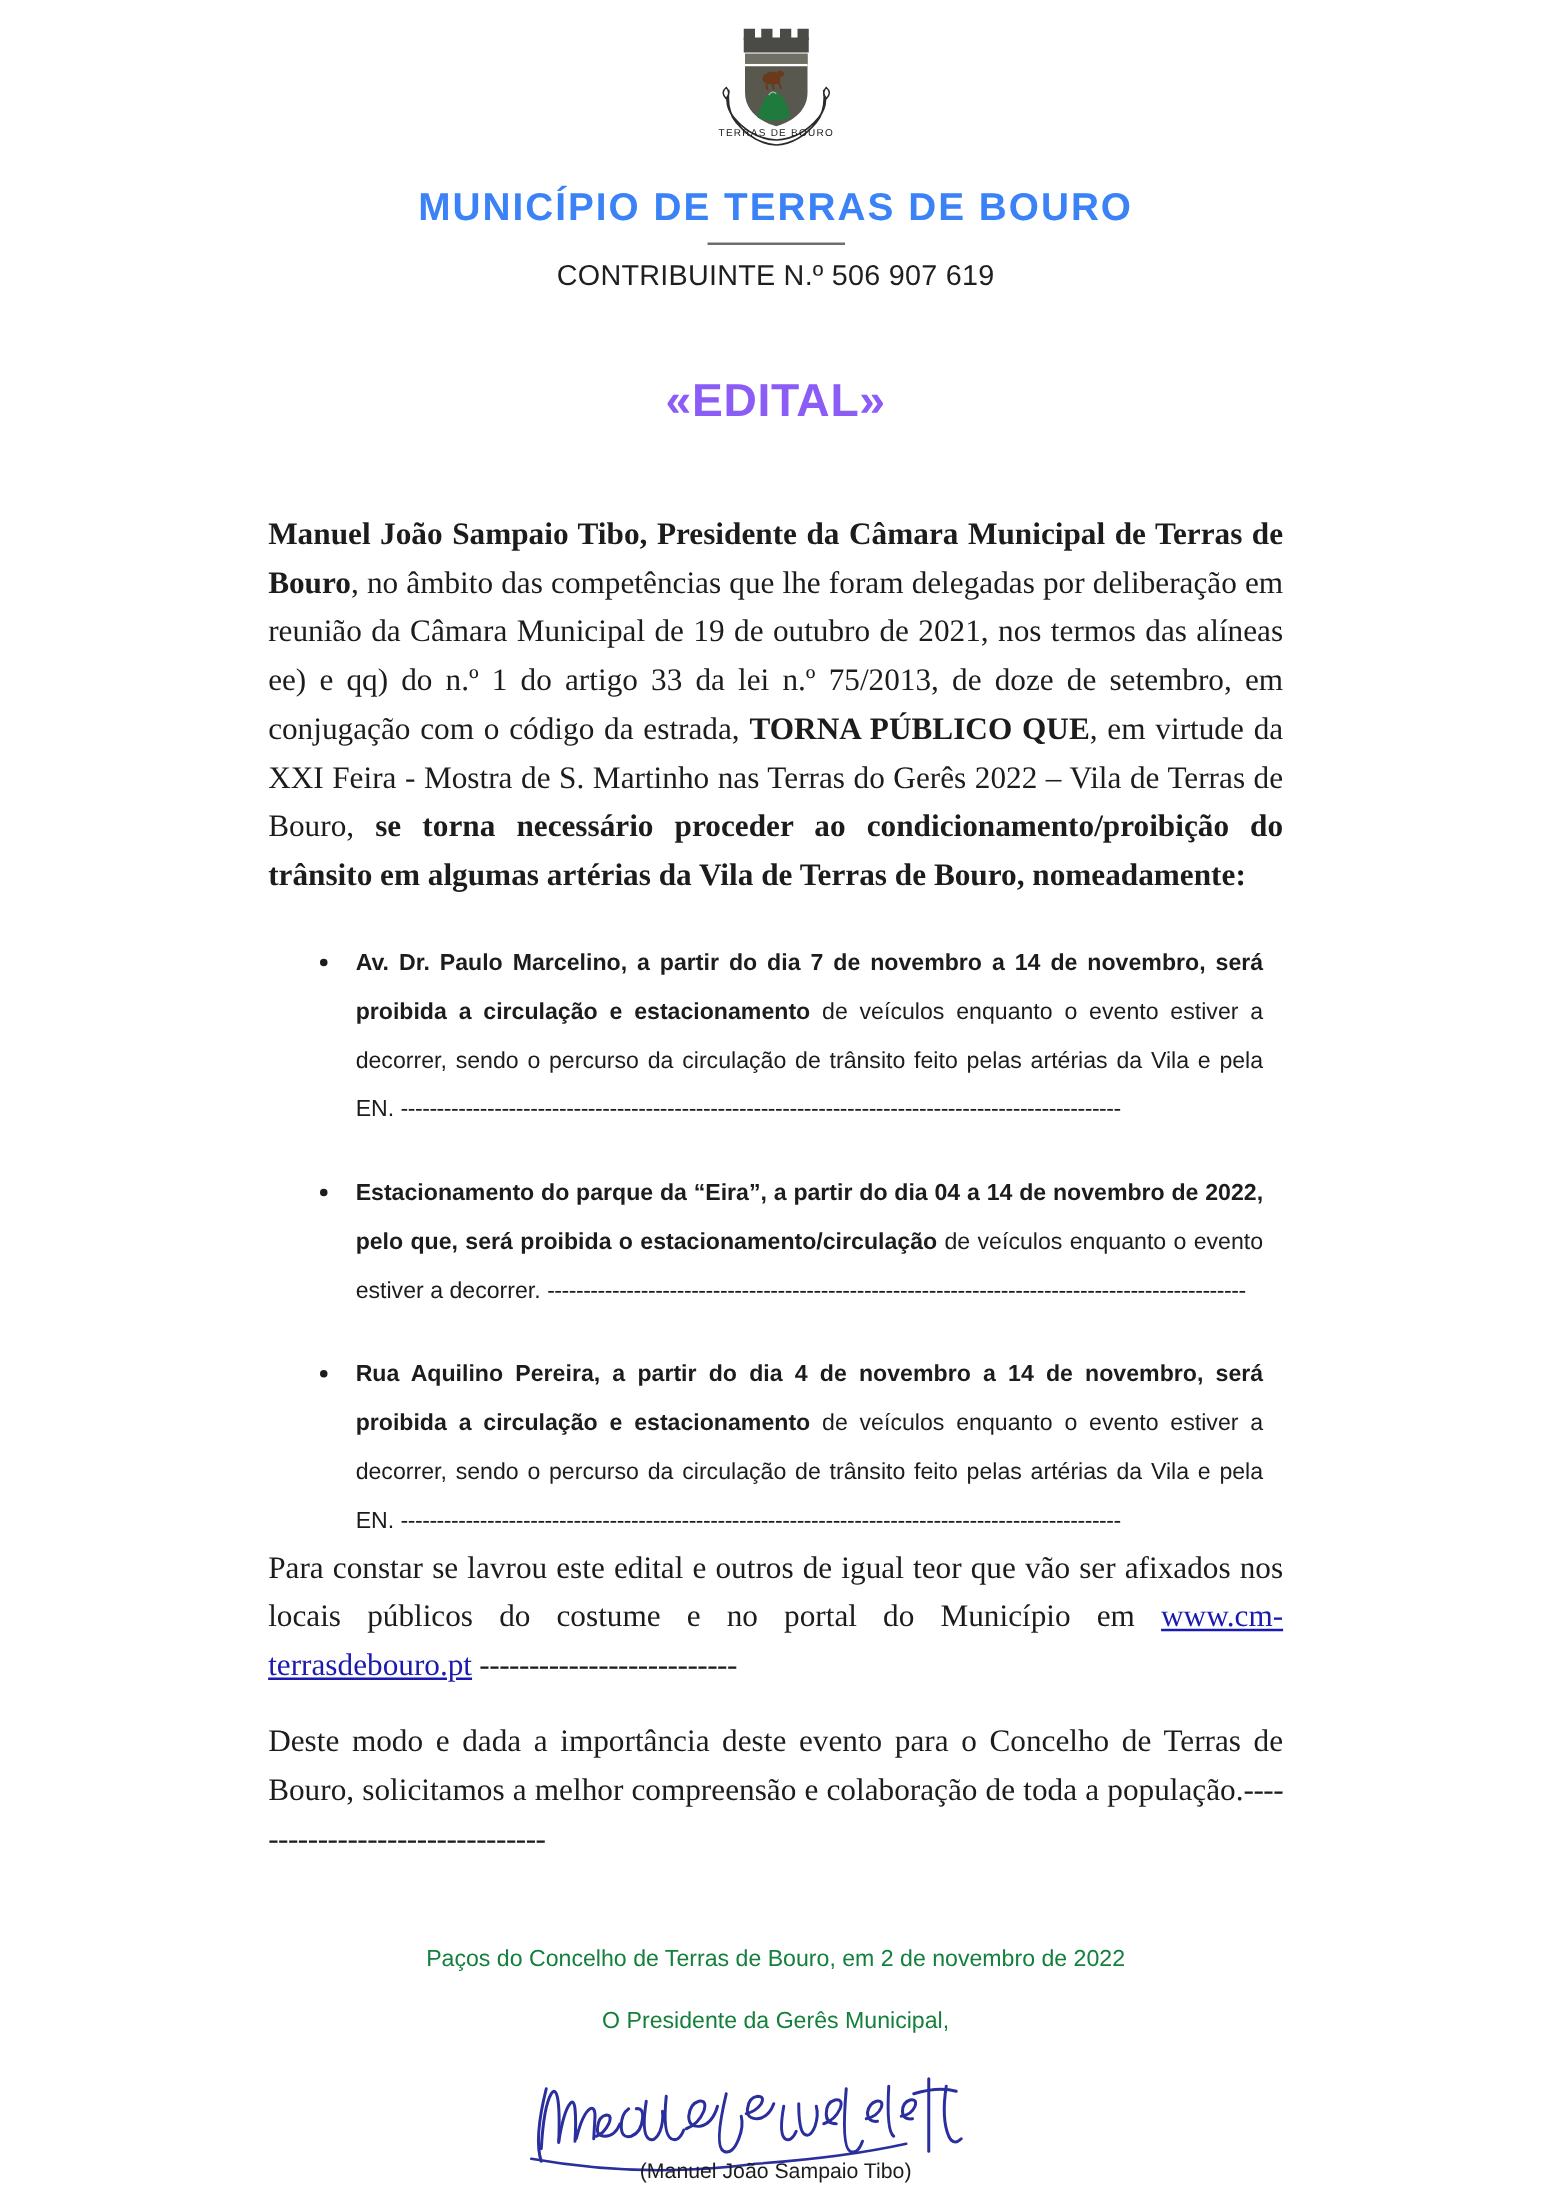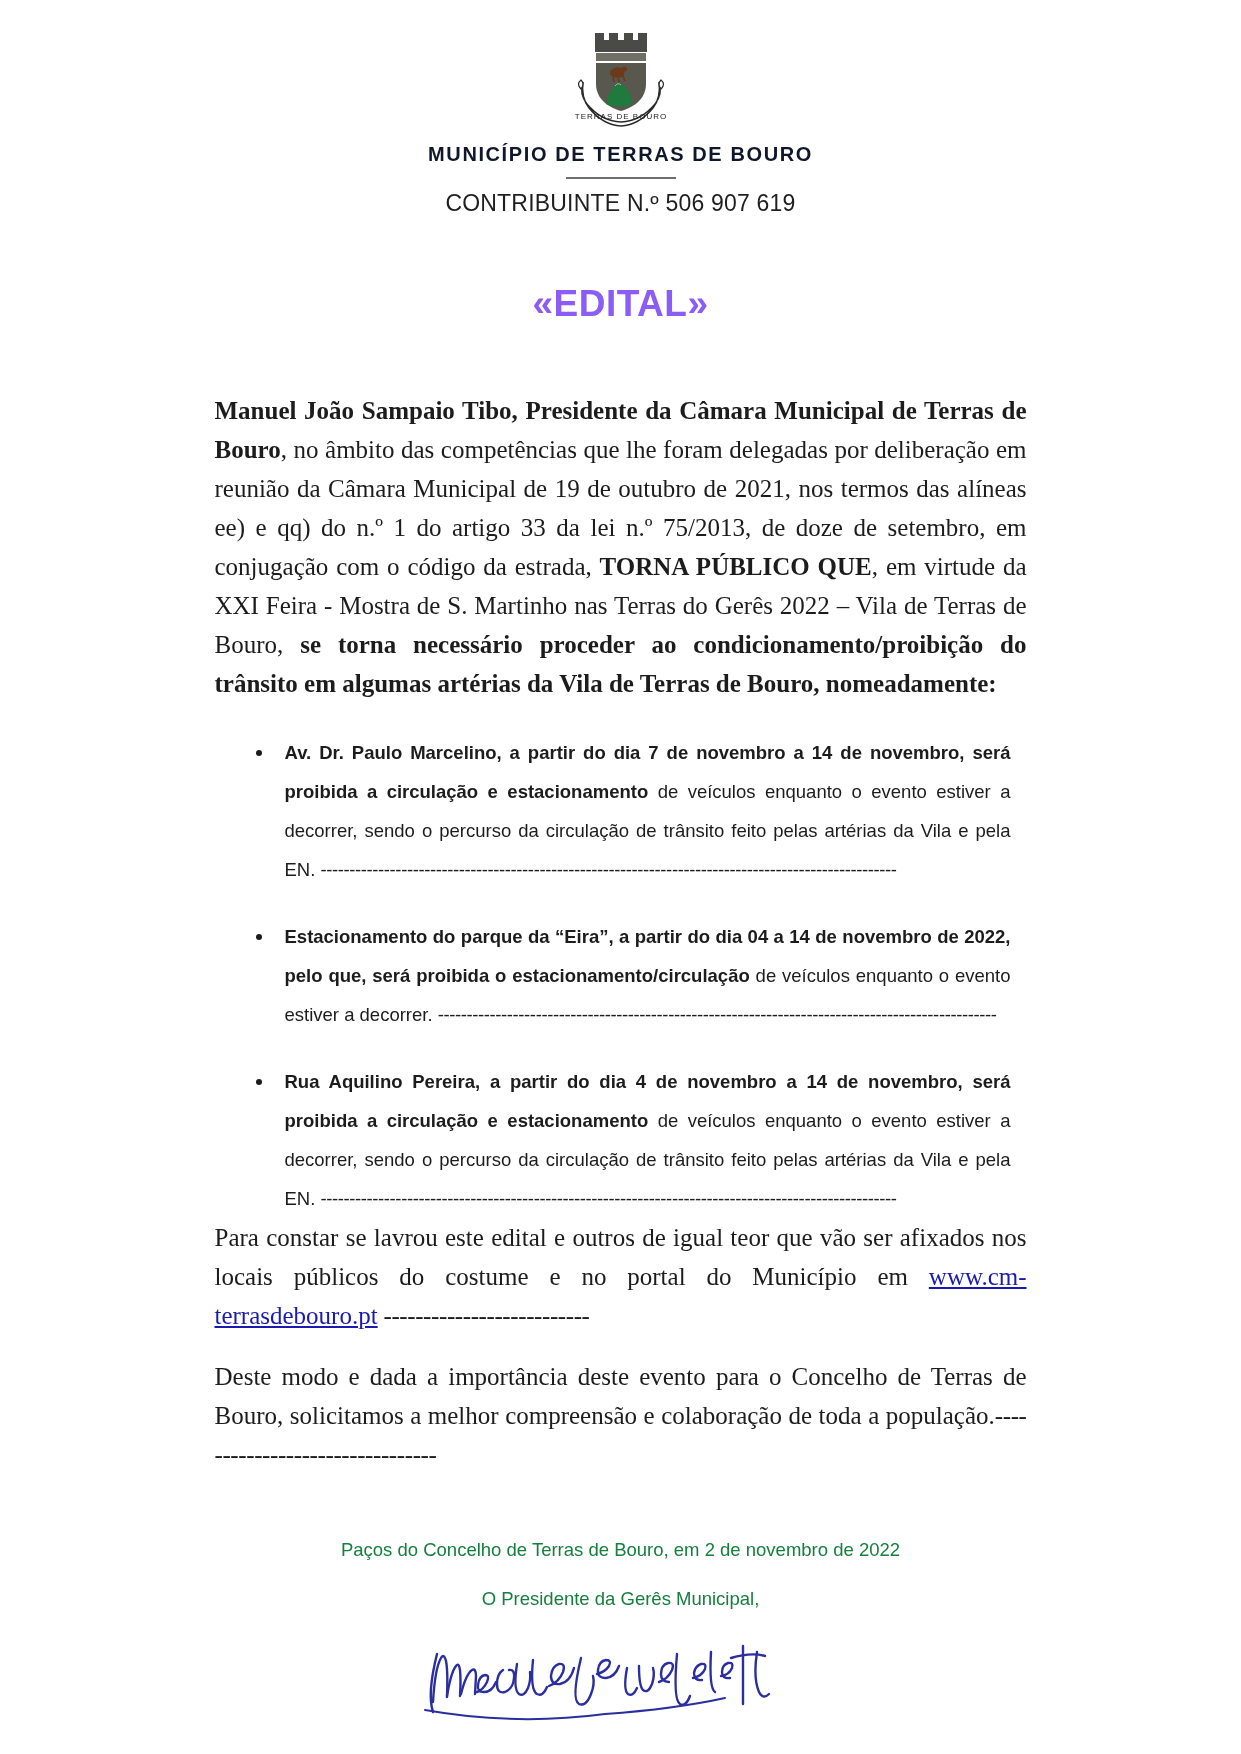--- a/index.html
+++ b/index.html
@@ -15,35 +15,35 @@
     position: relative;
     width: 1241px;
     height: 1754px;
     background: #ffffff;
     margin: 0 auto;
     overflow: hidden;
   }
 
   
   .header {
-    padding-top: 26px;
+    padding-top: 16px;
     text-align: center;
   }
   .crest {
     display: block;
     margin: 0 auto;
     width: 96px;
     height: 104px;
   }
   .org-title {
-    margin-top: 14px;
-    font-size: 20px;
+    margin-top: 30px;
+    font-size: 31px;
     font-weight: bold;
     letter-spacing: 1.6px;
-    color: #0f172a;
+    color: #3b82f6;
     line-height: 1;
   }
   .rule {
     width: 110px;
     height: 2px;
     background: #6e6e6e;
     margin: 13px auto 0 auto;
   }
   .contrib {
     margin-top: 11px;
@@ -234,16 +234,17 @@
           <path d="M272 54 q9 -2 12 -9 q2 -6 -4 -5 q-6 2 -7 9 q0 8 8 7"></path>
           <path d="M290 28 q-2 36 4 40"></path>
           <path d="M300 52 q8 -1 11 -8 q2 -6 -4 -5 q-6 2 -6 9 q0 7 8 6"></path>
           <path d="M322 22 l0 58"></path>
           <path d="M310 34 q20 -6 34 -2"></path>
           <path d="M336 28 q-4 26 2 40 q4 8 10 2"></path>
           <path d="M4 86 q90 16 180 4 q70 -5 120 -16" stroke-width="2"></path>
           <path d="M16 30 q-10 40 -4 58"></path>
         </g>
       </svg>
+      <div class="sig-name">(Manuel João Sampaio Tibo)</div>
     </div>
   </div>
 
 </div>
 
 </body></html>

